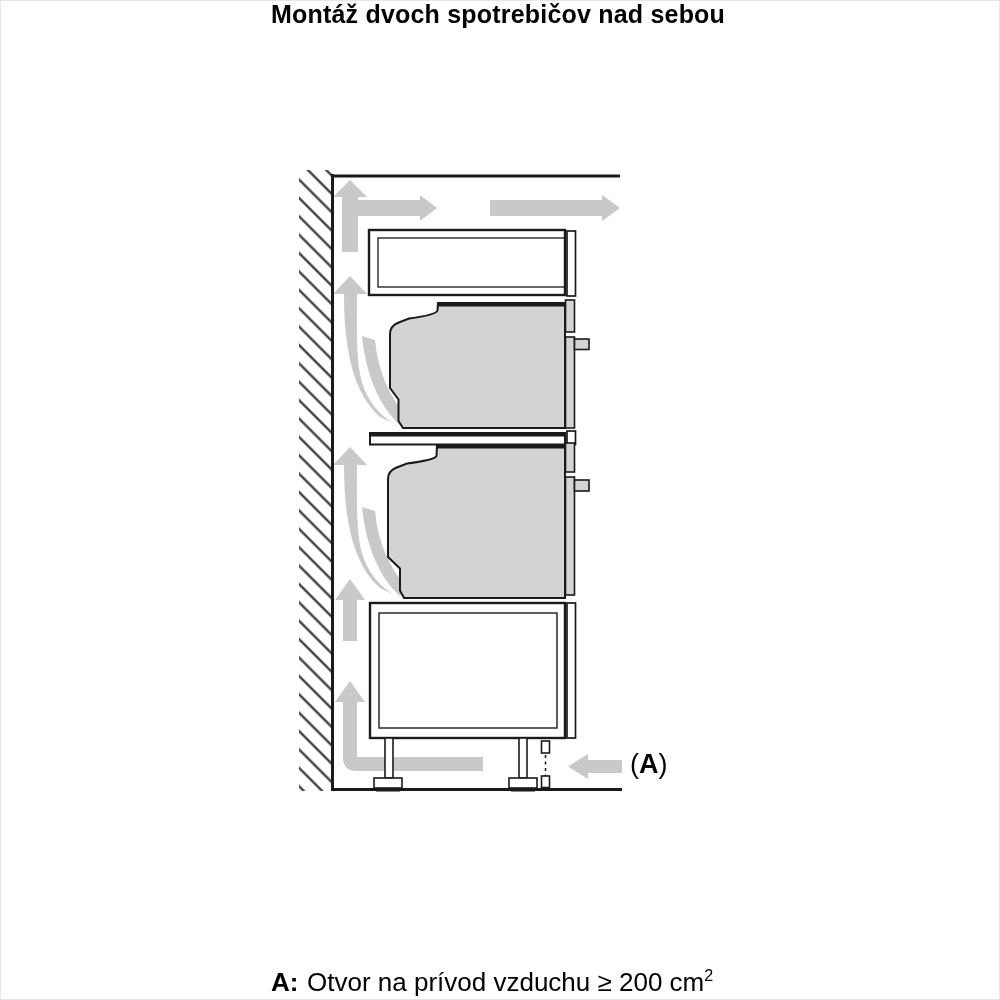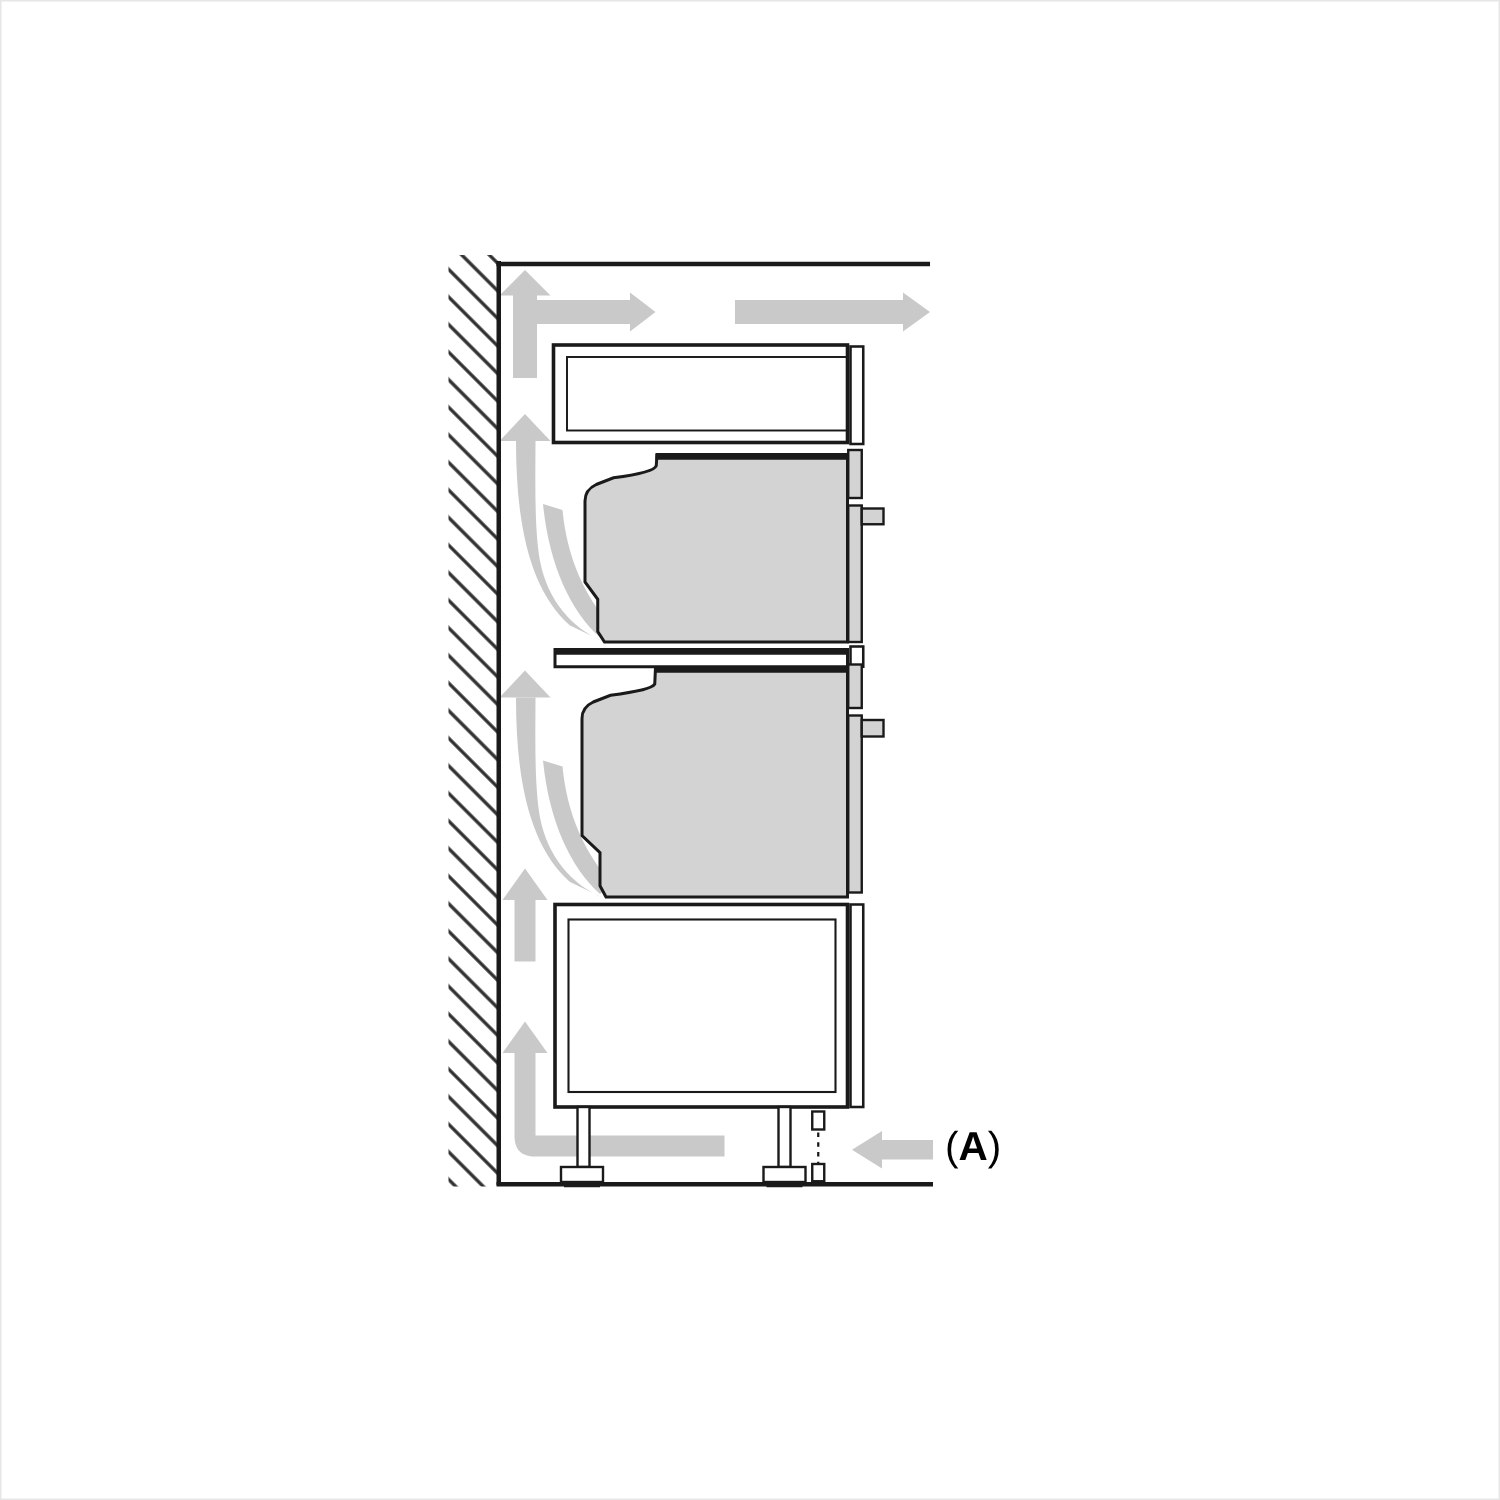--- a/index.html
+++ b/index.html
@@ -44,20 +44,21 @@
   .appl{fill:var(--c-appliance,#d3d3d3);stroke:var(--c-line,#1a1a1a);}
   .blk{fill:var(--c-line,#1a1a1a);}
   .arrow-g path,.arrow-g rect{fill:var(--c-arrow,#c9c9c9);}
   .hatchline{stroke:var(--c-hatch,#2e2e2e);}
 </style>
 </head>
 <body>
 
 <div class="page">
 
+  <div class="title">Montáž dvoch spotrebičov nad sebou</div>
 
   <svg width="1000" height="1000" viewBox="0 0 1000 1000">
     <defs>
       <pattern id="hatch" patternUnits="userSpaceOnUse" width="13" height="13" patternTransform="rotate(-45)">
         <line class="hatchline" x1="6.5" y1="-1" x2="6.5" y2="14" stroke-width="2.2"></line>
       </pattern>
     </defs>
 
     <g class="arrow-g">
       <g>
@@ -150,14 +151,15 @@
         <line class="ln" stroke-width="1.5" stroke-dasharray="3 3.5" x1="545.5" y1="742" x2="545.5" y2="787"></line>
         <rect class="wht" stroke-width="1.6" x="541.5" y="741" width="8" height="12"></rect>
         <rect class="wht" stroke-width="1.6" x="541.5" y="776" width="8" height="11.5"></rect>
       </g>
 
     </g>
   </svg>
 
   <div class="inlet-label"><span class="paren">(</span><span class="letter">A</span><span class="paren">)</span></div>
 
+  <div class="footnote"><b>A:</b><span class="fn-body">Otvor na prívod vzduchu ≥ 200 cm</span><sup>2</sup></div>
 
 </div>
 
 </body></html>

